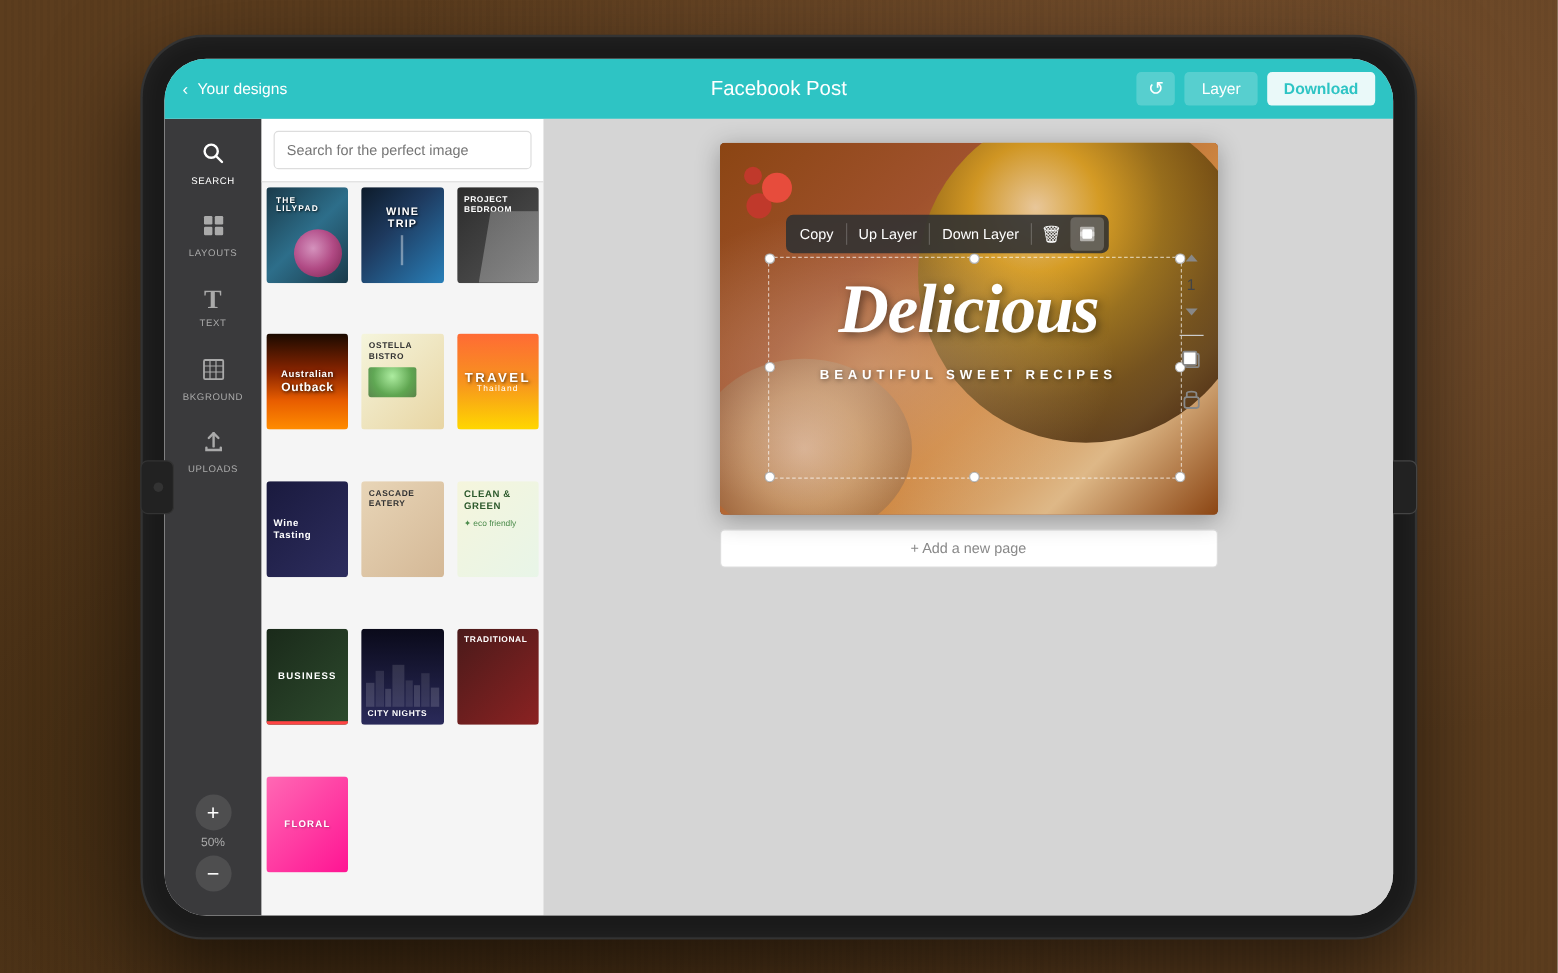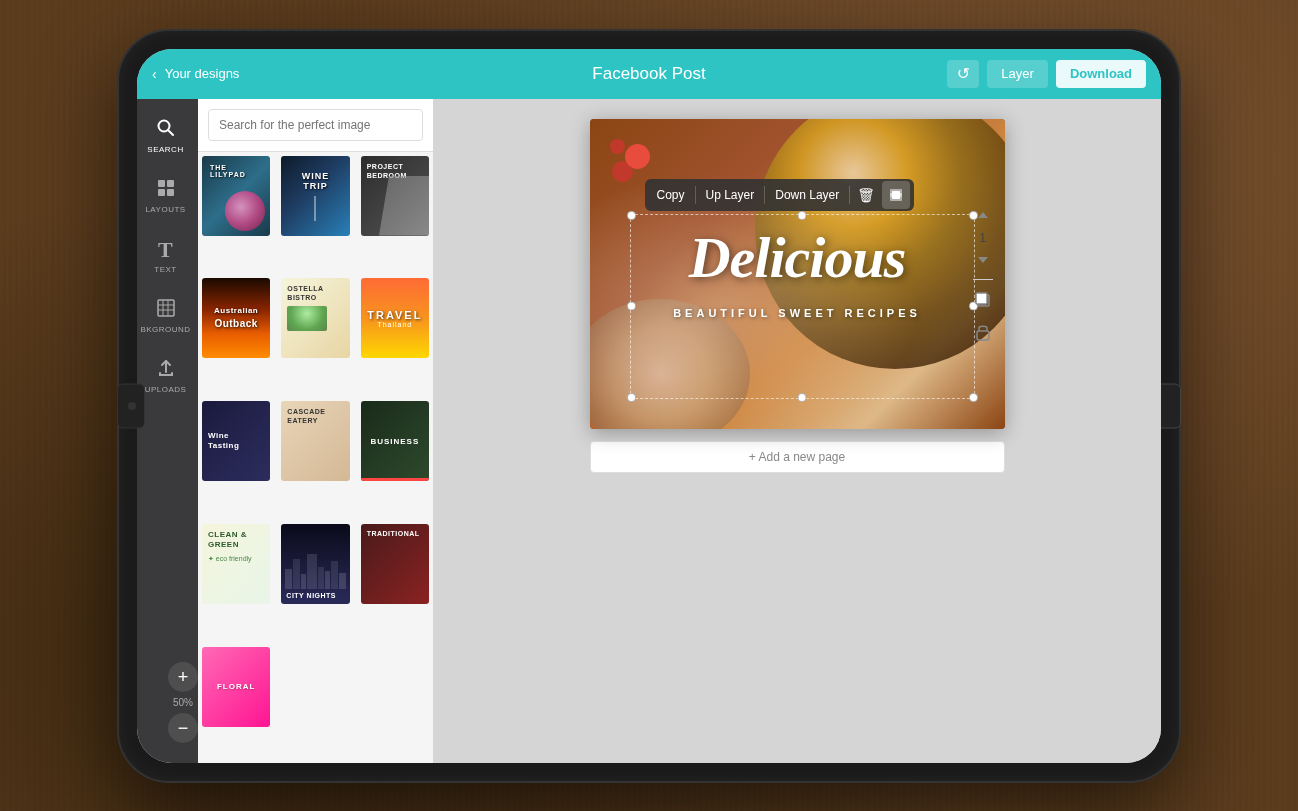--- a/index.html
+++ b/index.html
@@ -173,25 +173,25 @@
 
     
     .main-content {
       display: flex;
       flex: 1;
       overflow: hidden;
     }
 
     
     .sidebar {
-      width: 61px;
+      width: 81px;
       background: #3a3a3c;
       display: flex;
       flex-direction: column;
-      align-items: flex-end;
+      align-items: center;
       padding: 10px 0;
       gap: 5px;
       flex-shrink: 0;
     }
 
     .sidebar-item {
       display: flex;
       flex-direction: column;
       align-items: center;
       justify-content: center;
@@ -646,33 +646,33 @@
             </div>
             <div class="template-item">
               <div class="tpl-img tpl-cascade">
                 <div style="position:absolute;inset:0;padding:6px;">
                   <div style="font-size:7px;font-weight:700;color:#333;letter-spacing:0.5px;line-height:1.3;">CASCADE<br>EATERY</div>
                 </div>
               </div>
             </div>
 
             <div class="template-item">
-              <div class="tpl-img tpl-business">
-                <div style="position:absolute;inset:0;padding:6px;display:flex;align-items:center;justify-content:center;">
-                  <div style="font-size:8px;font-weight:700;color:white;letter-spacing:1px;text-align:center;">BUSINESS</div>
-                </div>
-                <div style="position:absolute;bottom:0;left:0;right:0;height:3px;background:#ff4444;"></div>
-              </div>
-            </div>
-            <div class="template-item">
               <div class="tpl-img tpl-clean">
                 <div style="position:absolute;inset:0;padding:6px;">
                   <div style="font-size:8px;font-weight:700;color:#2d5a2d;letter-spacing:0.5px;line-height:1.3;">CLEAN &amp;<br>GREEN</div>
                   <div style="margin-top:4px;font-size:7px;color:#4a8a4a;">✦ eco friendly</div>
                 </div>
+              </div>
+            </div>
+            <div class="template-item">
+              <div class="tpl-img tpl-business">
+                <div style="position:absolute;inset:0;padding:6px;display:flex;align-items:center;justify-content:center;">
+                  <div style="font-size:8px;font-weight:700;color:white;letter-spacing:1px;text-align:center;">BUSINESS</div>
+                </div>
+                <div style="position:absolute;bottom:0;left:0;right:0;height:3px;background:#ff4444;"></div>
               </div>
             </div>
 
             <div class="template-item">
               <div class="tpl-img tpl-city">
                 <div style="position:absolute;bottom:0;left:0;right:0;height:40px;display:flex;align-items:flex-end;padding:5px;">
                   <div style="font-size:7px;font-weight:700;color:white;letter-spacing:0.5px;">CITY NIGHTS</div>
                 </div>
 
                 <div style="position:absolute;bottom:15px;left:0;right:0;display:flex;align-items:flex-end;gap:1px;padding:0 4px;">

